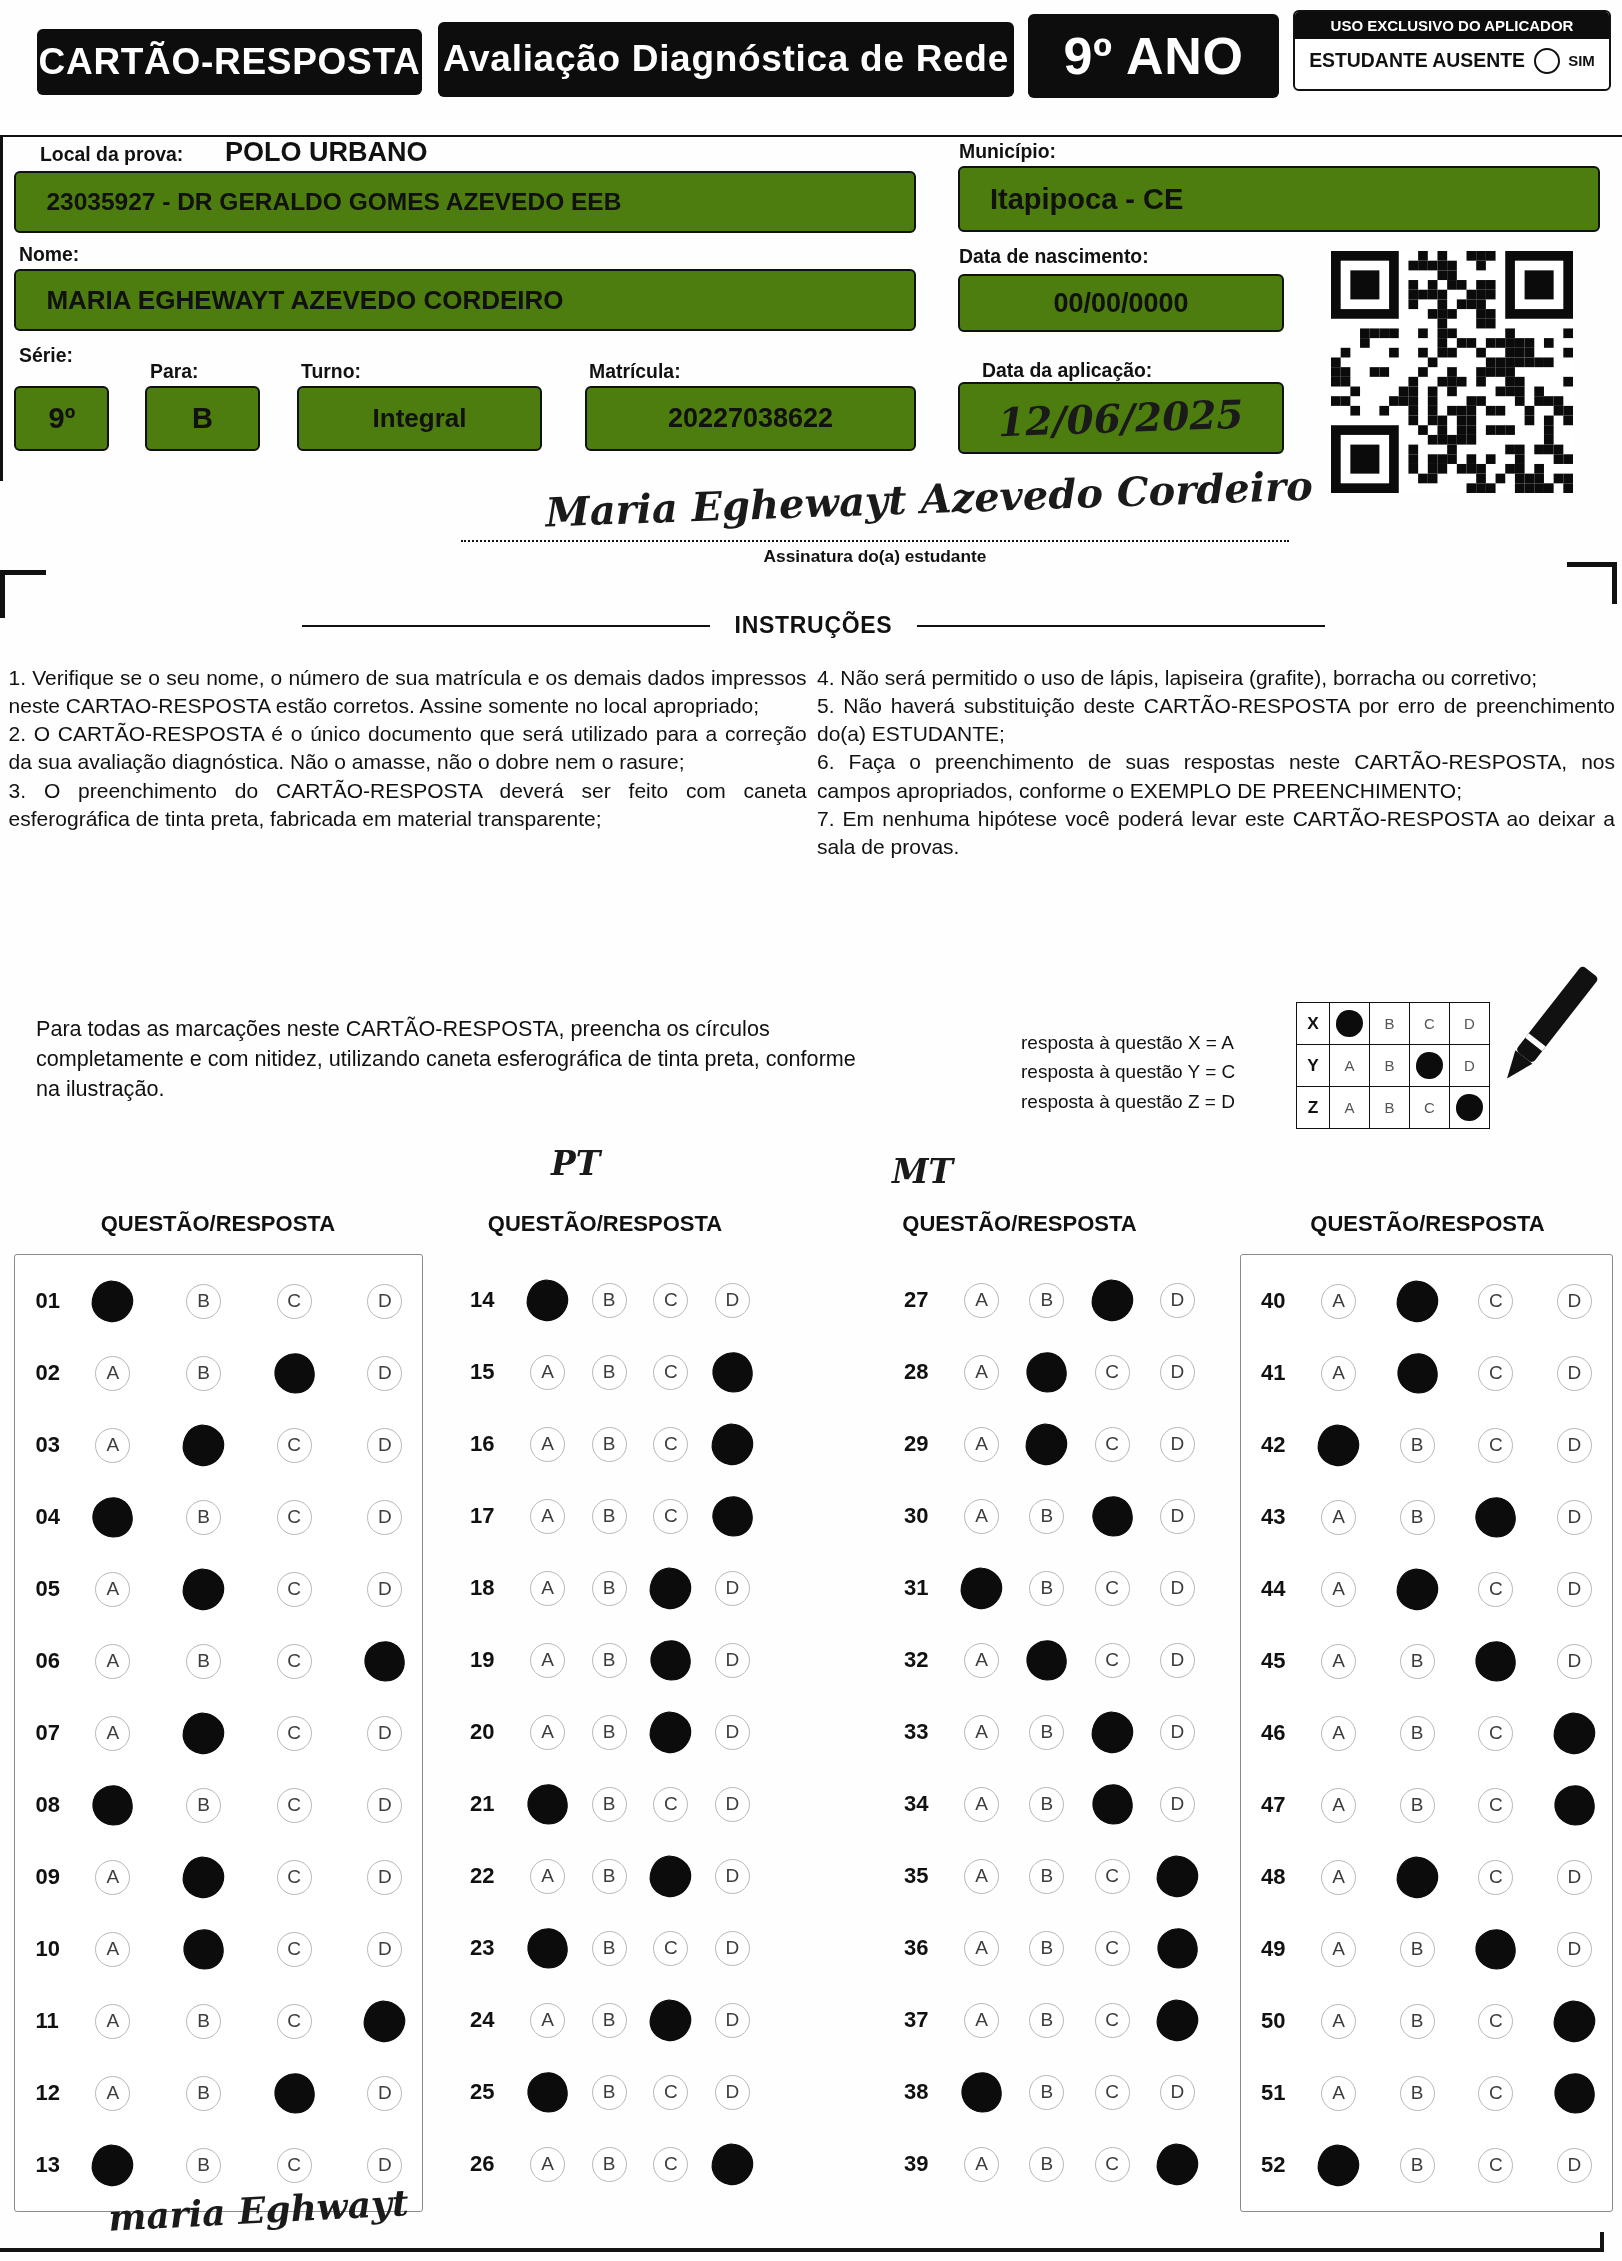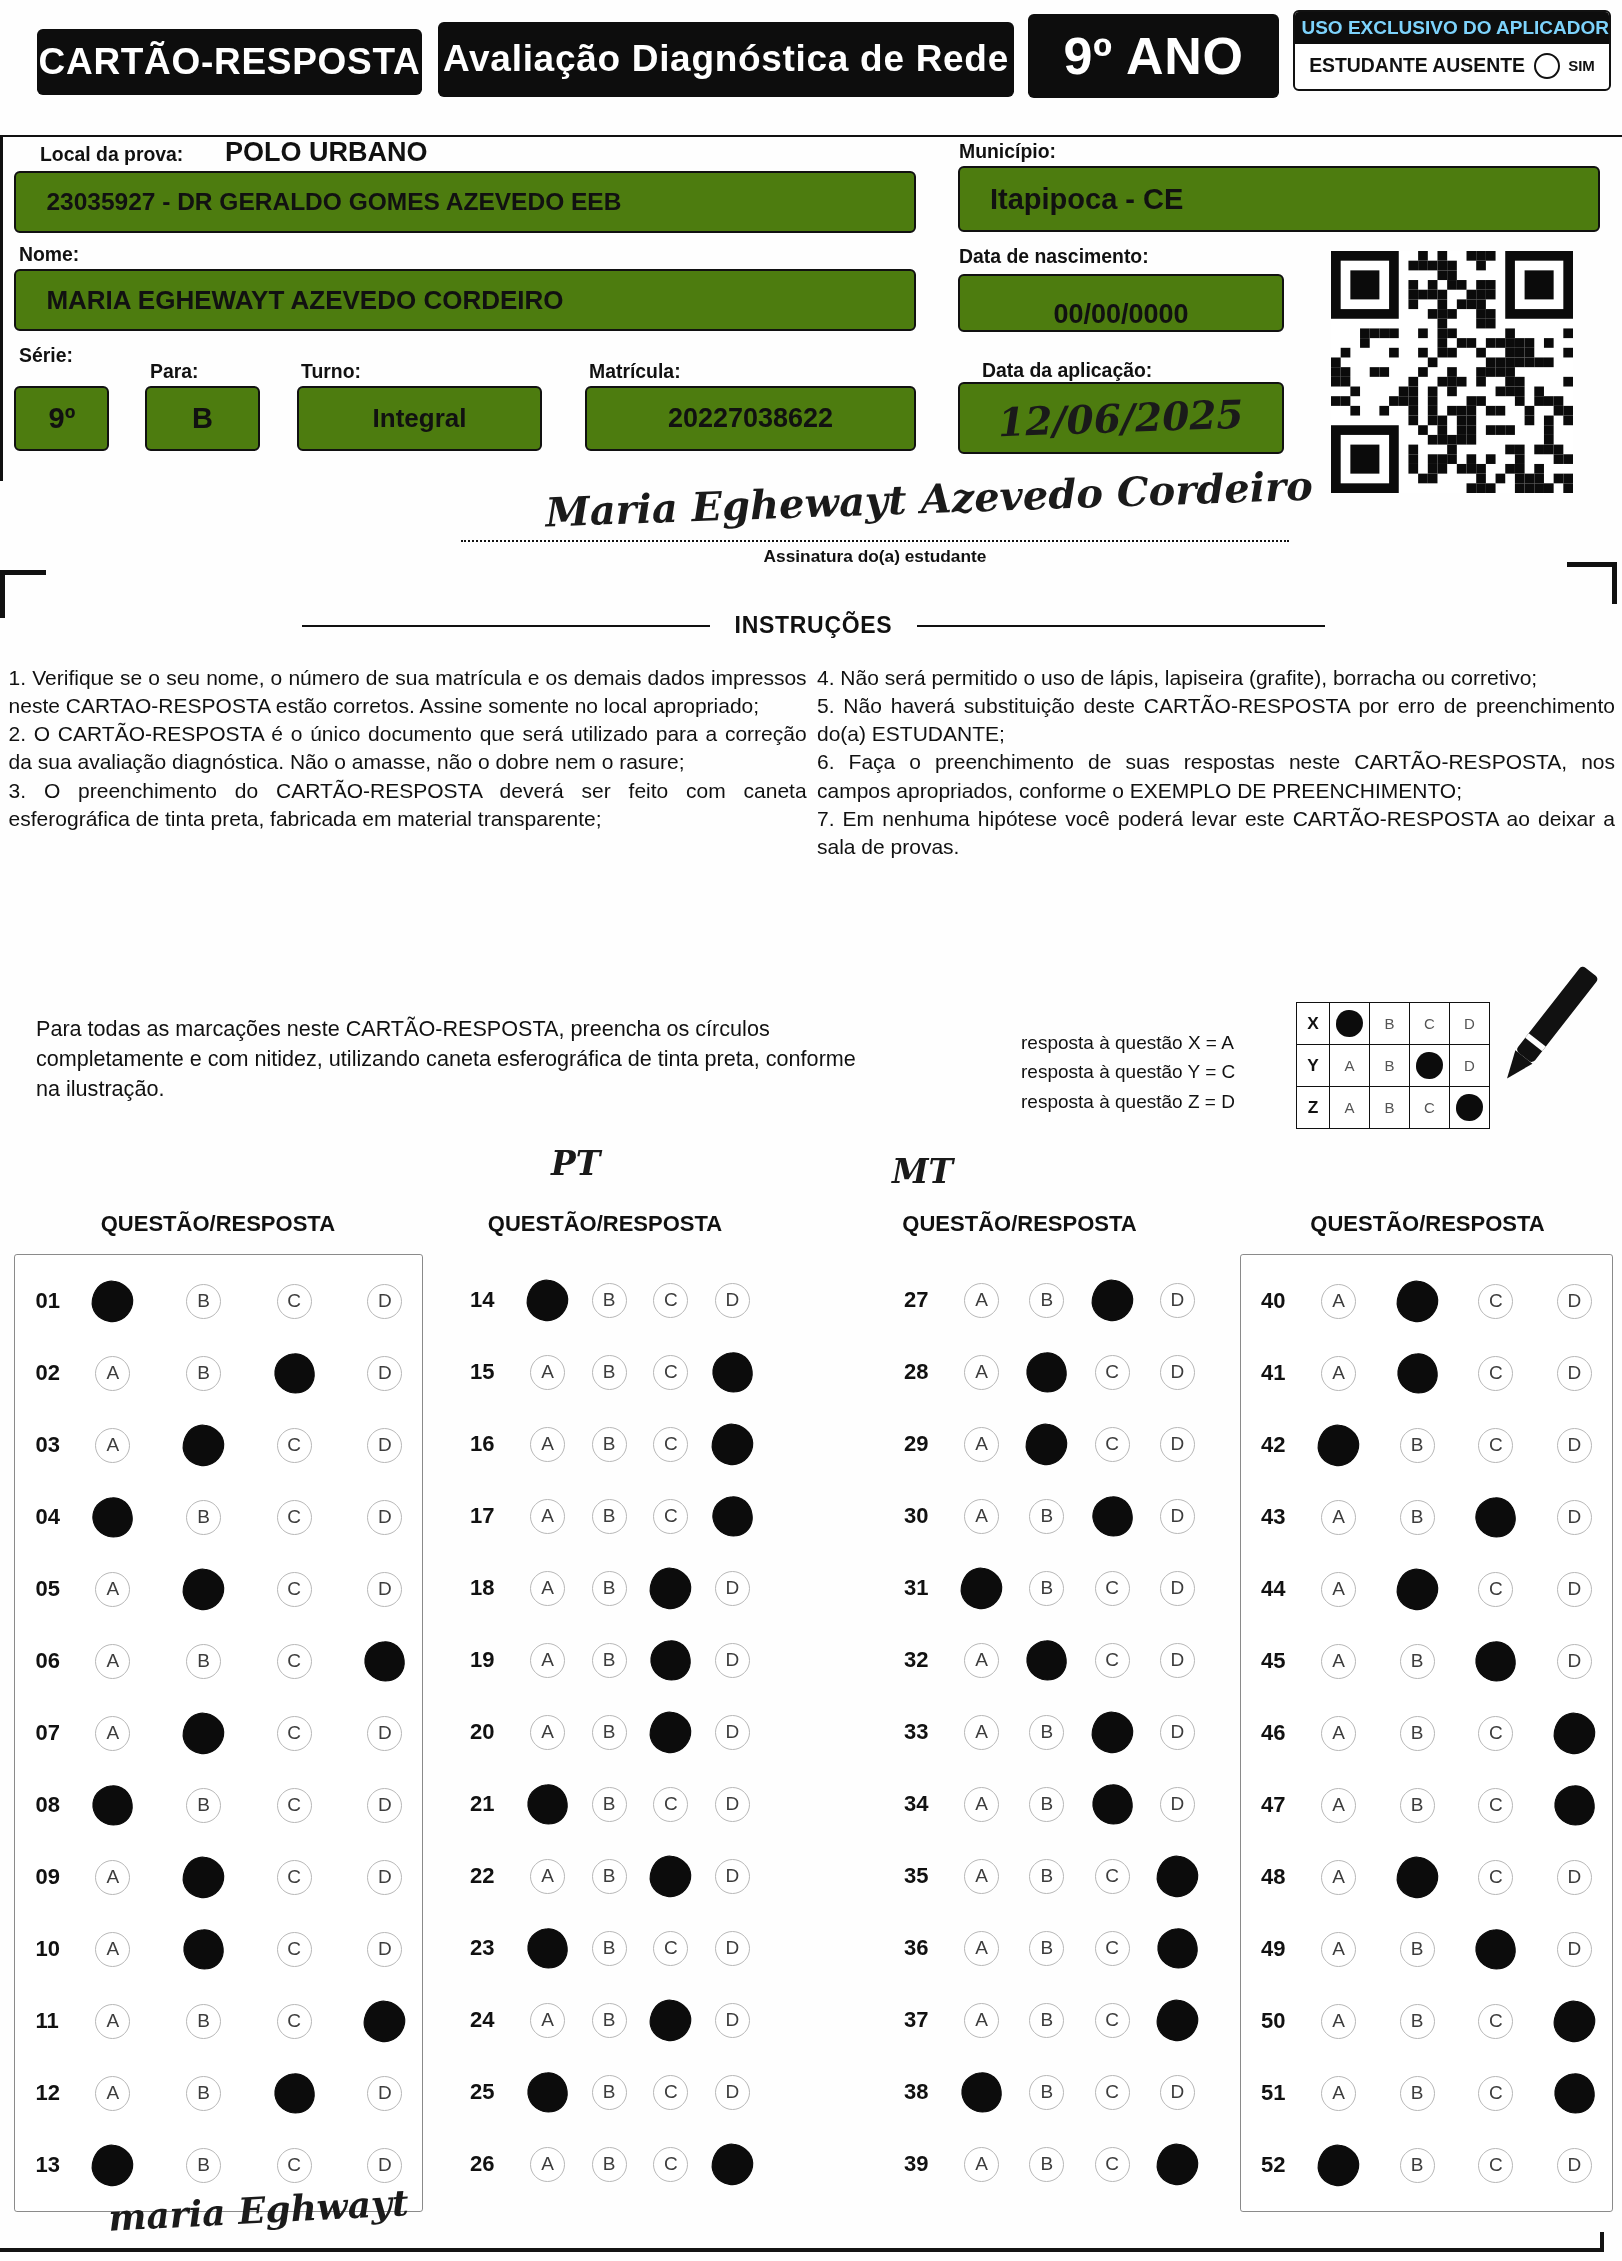--- a/index.html
+++ b/index.html
@@ -18,22 +18,22 @@
   }
   .title-box    { left: 37px;  top: 29px; width: 385px; height: 66px;  font-size: 37px; }
   .subtitle-box { left: 438px; top: 21.6px; width: 576px; height: 75px; font-size: 37px; }
   .grade-box    { left: 1028px;top: 14.4px; width: 251px; height: 84px; font-size: 52px; }
 
   .aplicador-box {
     position: absolute; left: 1293px; top: 10px; width: 318px; height: 81px;
     border: 2.2px solid #111; border-radius: 5.8px; background: #fff; overflow: hidden;
   }
   .aplicador-title {
-    background: #0d0d0d; color: #7dd3fc; font-size: 19px; font-weight: bold;
-    text-align: right; padding: 5px 0;
+    background: #0d0d0d; color: #ffffff; font-size: 15px; font-weight: bold;
+    text-align: center; padding: 5px 0;
   }
   .aplicador-row {
     display: flex; align-items: center; justify-content: center; gap: 8.6px;
     padding-top: 8.6px; font-weight: bold; font-size: 19.4px;
   }
   .absent-circle {
     width: 26px; height: 26px; border: 2.2px solid #111; border-radius: 50%;
     display: inline-block; background: #fff;
   }
   .absent-option { font-size: 15px; font-weight: bold; }
@@ -160,21 +160,21 @@
   <div class="fbox padded" style="left:958px; top:166px; width:642px; height:66px; font-size:29px;">
     <span>Itapipoca - CE</span>
   </div>
 
   <span class="flabel" style="left:19px; top:243px;">Nome:</span>
   <div class="fbox padded" style="left:14.4px; top:269px; width:902px; height:62px; font-size:26px;">
     <span>MARIA EGHEWAYT AZEVEDO CORDEIRO</span>
   </div>
 
   <span class="flabel" style="left:959px; top:245px;">Data de nascimento:</span>
-  <div class="fbox centered" style="left:958px; top:274px; width:326px; height:58px; font-size:27px;align-items:flex-end;">
+  <div class="fbox centered" style="left:958px; top:274px; width:326px; height:58px; font-size:27px;">
     <span>00/00/0000</span>
   </div>
 
   <div class="qr-wrap">
     <svg id="qr-svg" width="242" height="242" viewBox="0 0 336 336" xmlns="http://www.w3.org/2000/svg">
         <rect x="0" y="0" width="336" height="336" fill="#fff"></rect>
         <rect x="120.96" y="0" width="13.44" height="13.44" fill="#0b0b0b"></rect>
         <rect x="147.84" y="0" width="13.44" height="13.44" fill="#0b0b0b"></rect>
         <rect x="188.16" y="0" width="13.44" height="13.44" fill="#0b0b0b"></rect>
         <rect x="201.6" y="0" width="13.44" height="13.44" fill="#0b0b0b"></rect>

